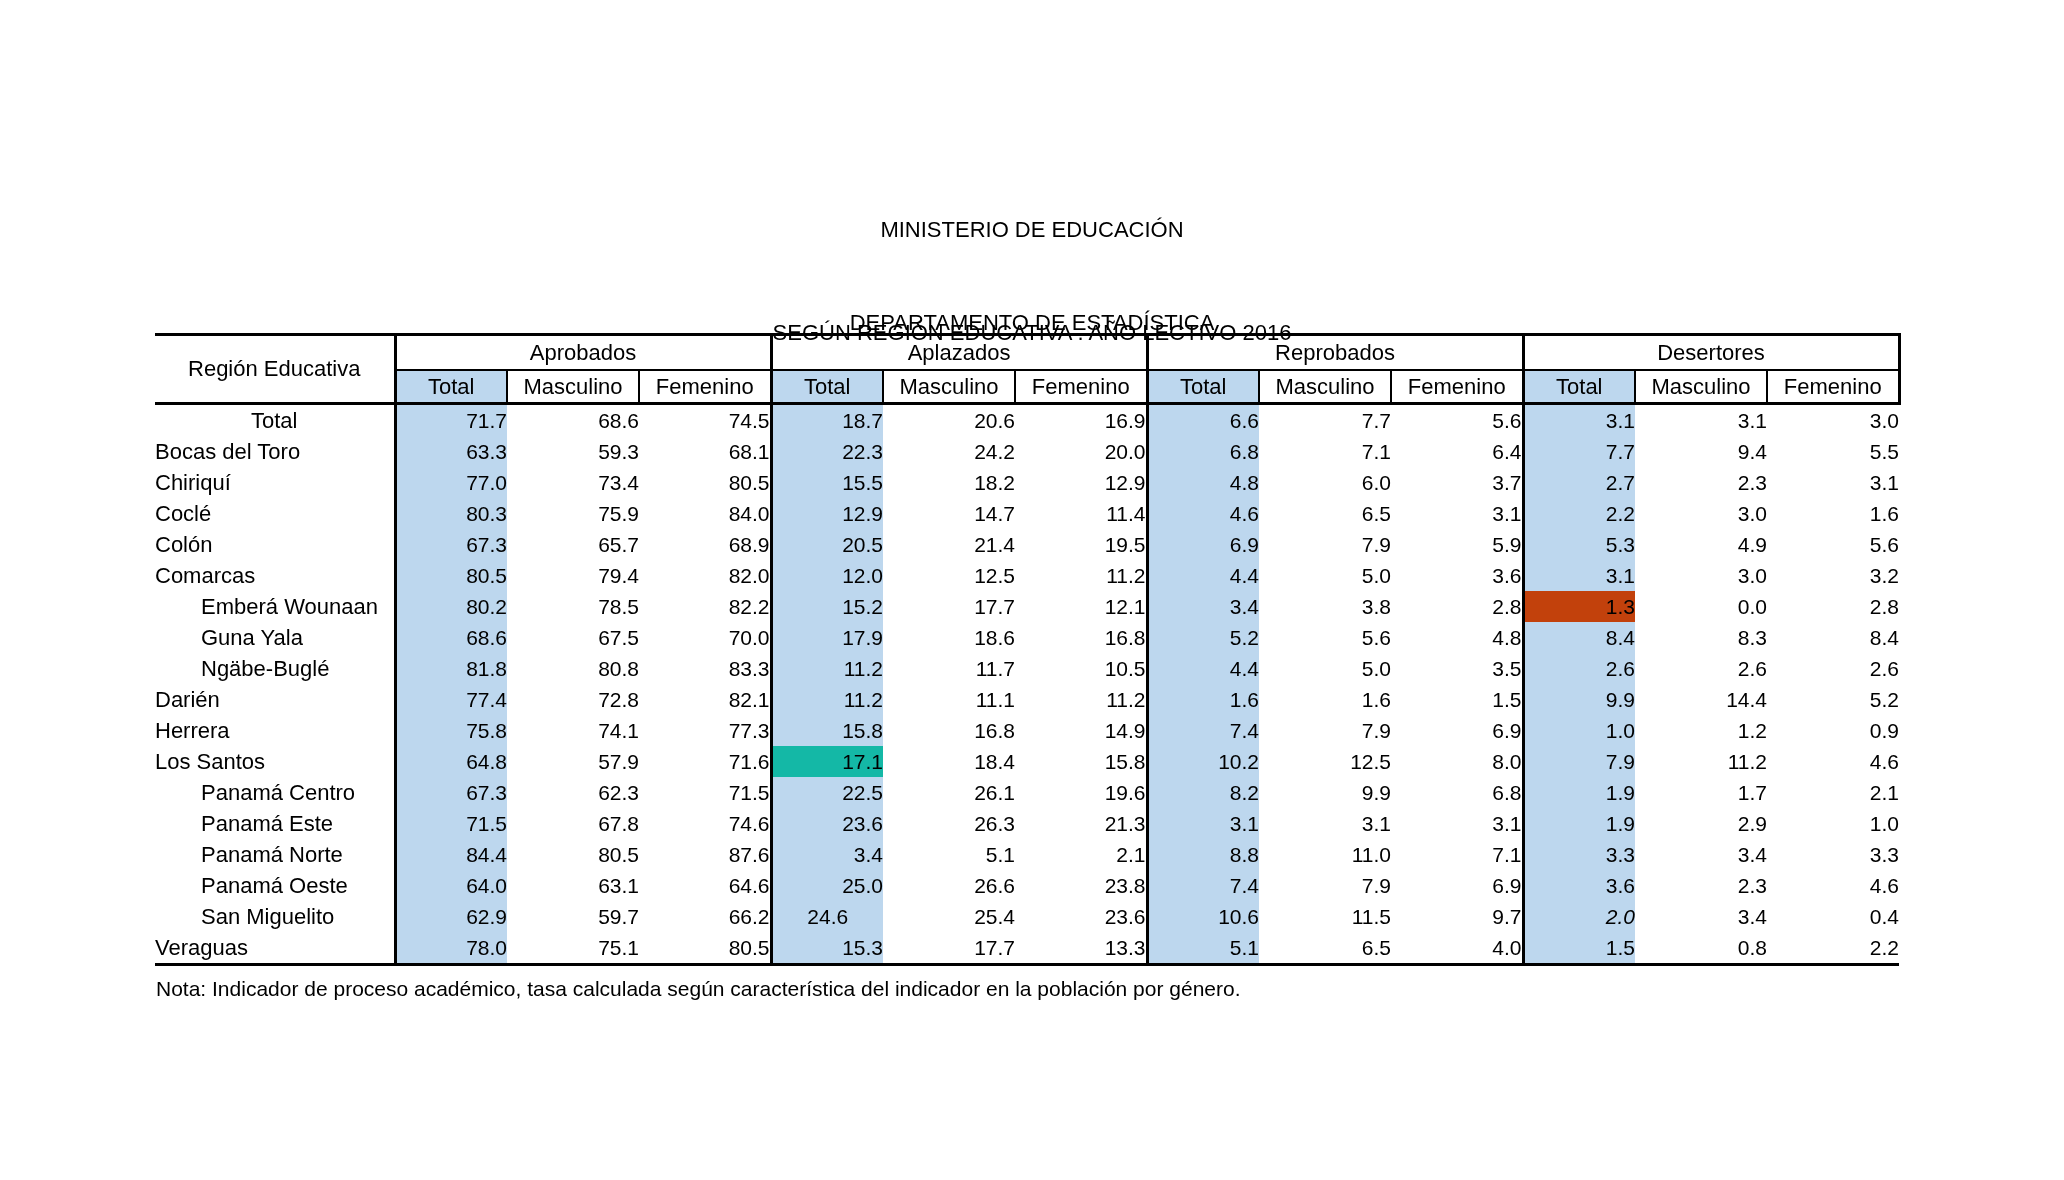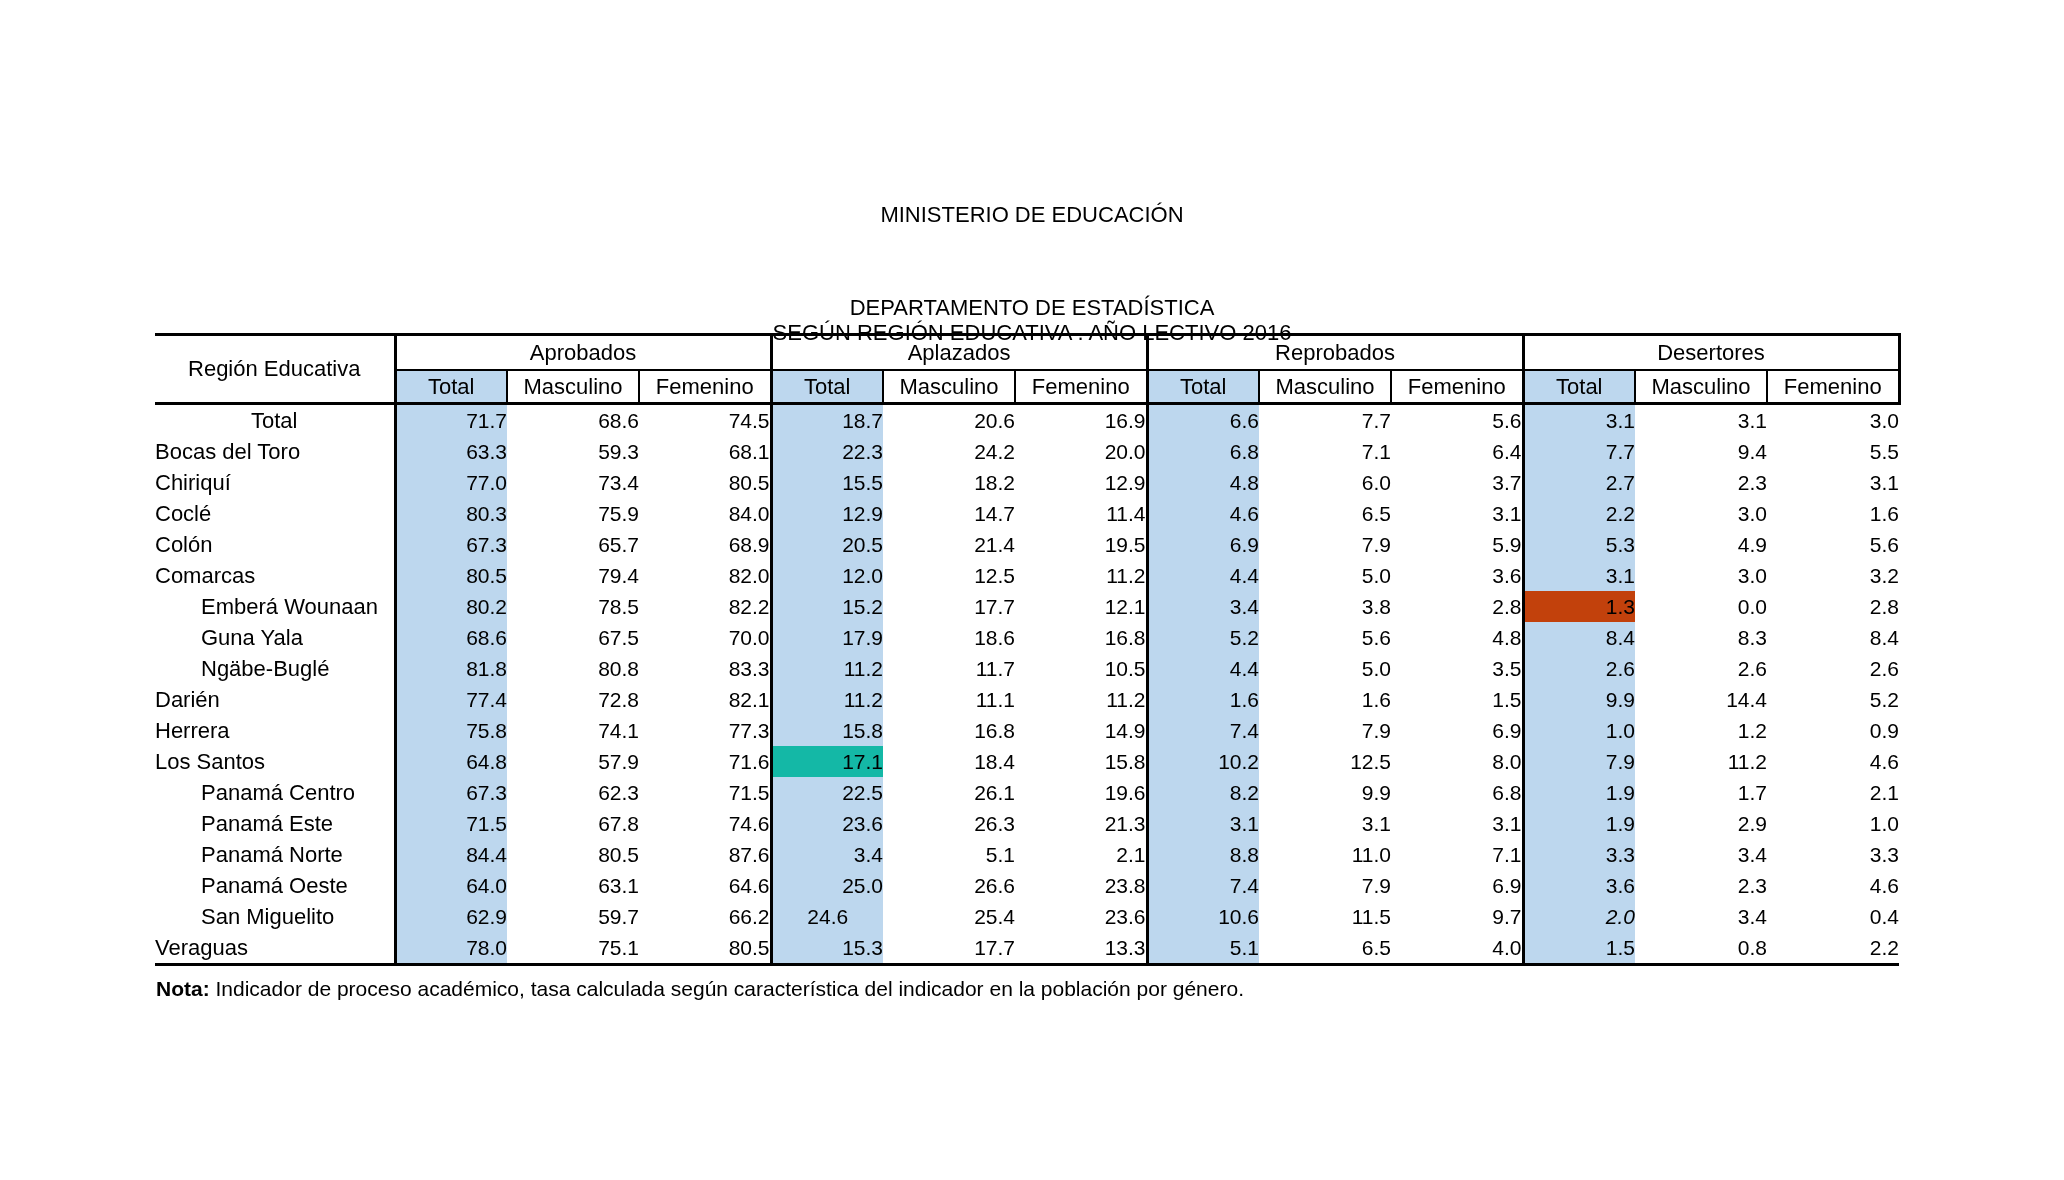--- a/index.html
+++ b/index.html
@@ -2,21 +2,21 @@
 <html><head>
 <meta charset="utf-8">
 <style>
   html,body{margin:0;padding:0;}
   body{
     width:2064px;height:1180px;background:#ffffff;color:#000;
     font-family:"Liberation Sans", sans-serif;position:relative;overflow:hidden;
   }
   .page{position:absolute;inset:0;}
   .org-header{
-    position:absolute;top:137px;left:0;width:100%;text-align:center;
+    position:absolute;top:152px;left:0;width:100%;text-align:center;
     font-size:22px;line-height:31px;white-space:pre-wrap;
   }
   .doc-title{
     position:absolute;top:255px;left:0;width:100%;text-align:center;
     font-size:22px;line-height:31px;white-space:pre-wrap;
   }
   table.stats{
     position:absolute;left:155px;top:333px;width:1745px;
     border-collapse:collapse;table-layout:fixed;
     border-top:3px solid #000;border-bottom:3px solid #000;
@@ -35,21 +35,21 @@
   td.region{
     border-right:3px solid #000;text-align:left;padding-left:10px;
     font-size:22px;white-space:nowrap;
   }
   td.region.indent{padding-left:46px;}
   td.region.center{text-align:center;padding-left:0;}
   td.num{text-align:right;padding-right:9px;font-size:21px;}
   .hl{background:#BDD7EE;}
   td.total{border-left:3px solid #000;}
   .notes{position:absolute;left:156px;top:972px;font-size:21px;line-height:33px;}
-  .notes b{font-weight:bold;}
+  .notes b{font-weight:normal;}
 </style>
 </head>
 <body>
 
 <div class="page">
 
   <div class="org-header">
     <div>MINISTERIO DE EDUCACIÓN</div>
     <div>DEPARTAMENTO DE ESTADÍSTICA</div>
   </div>

